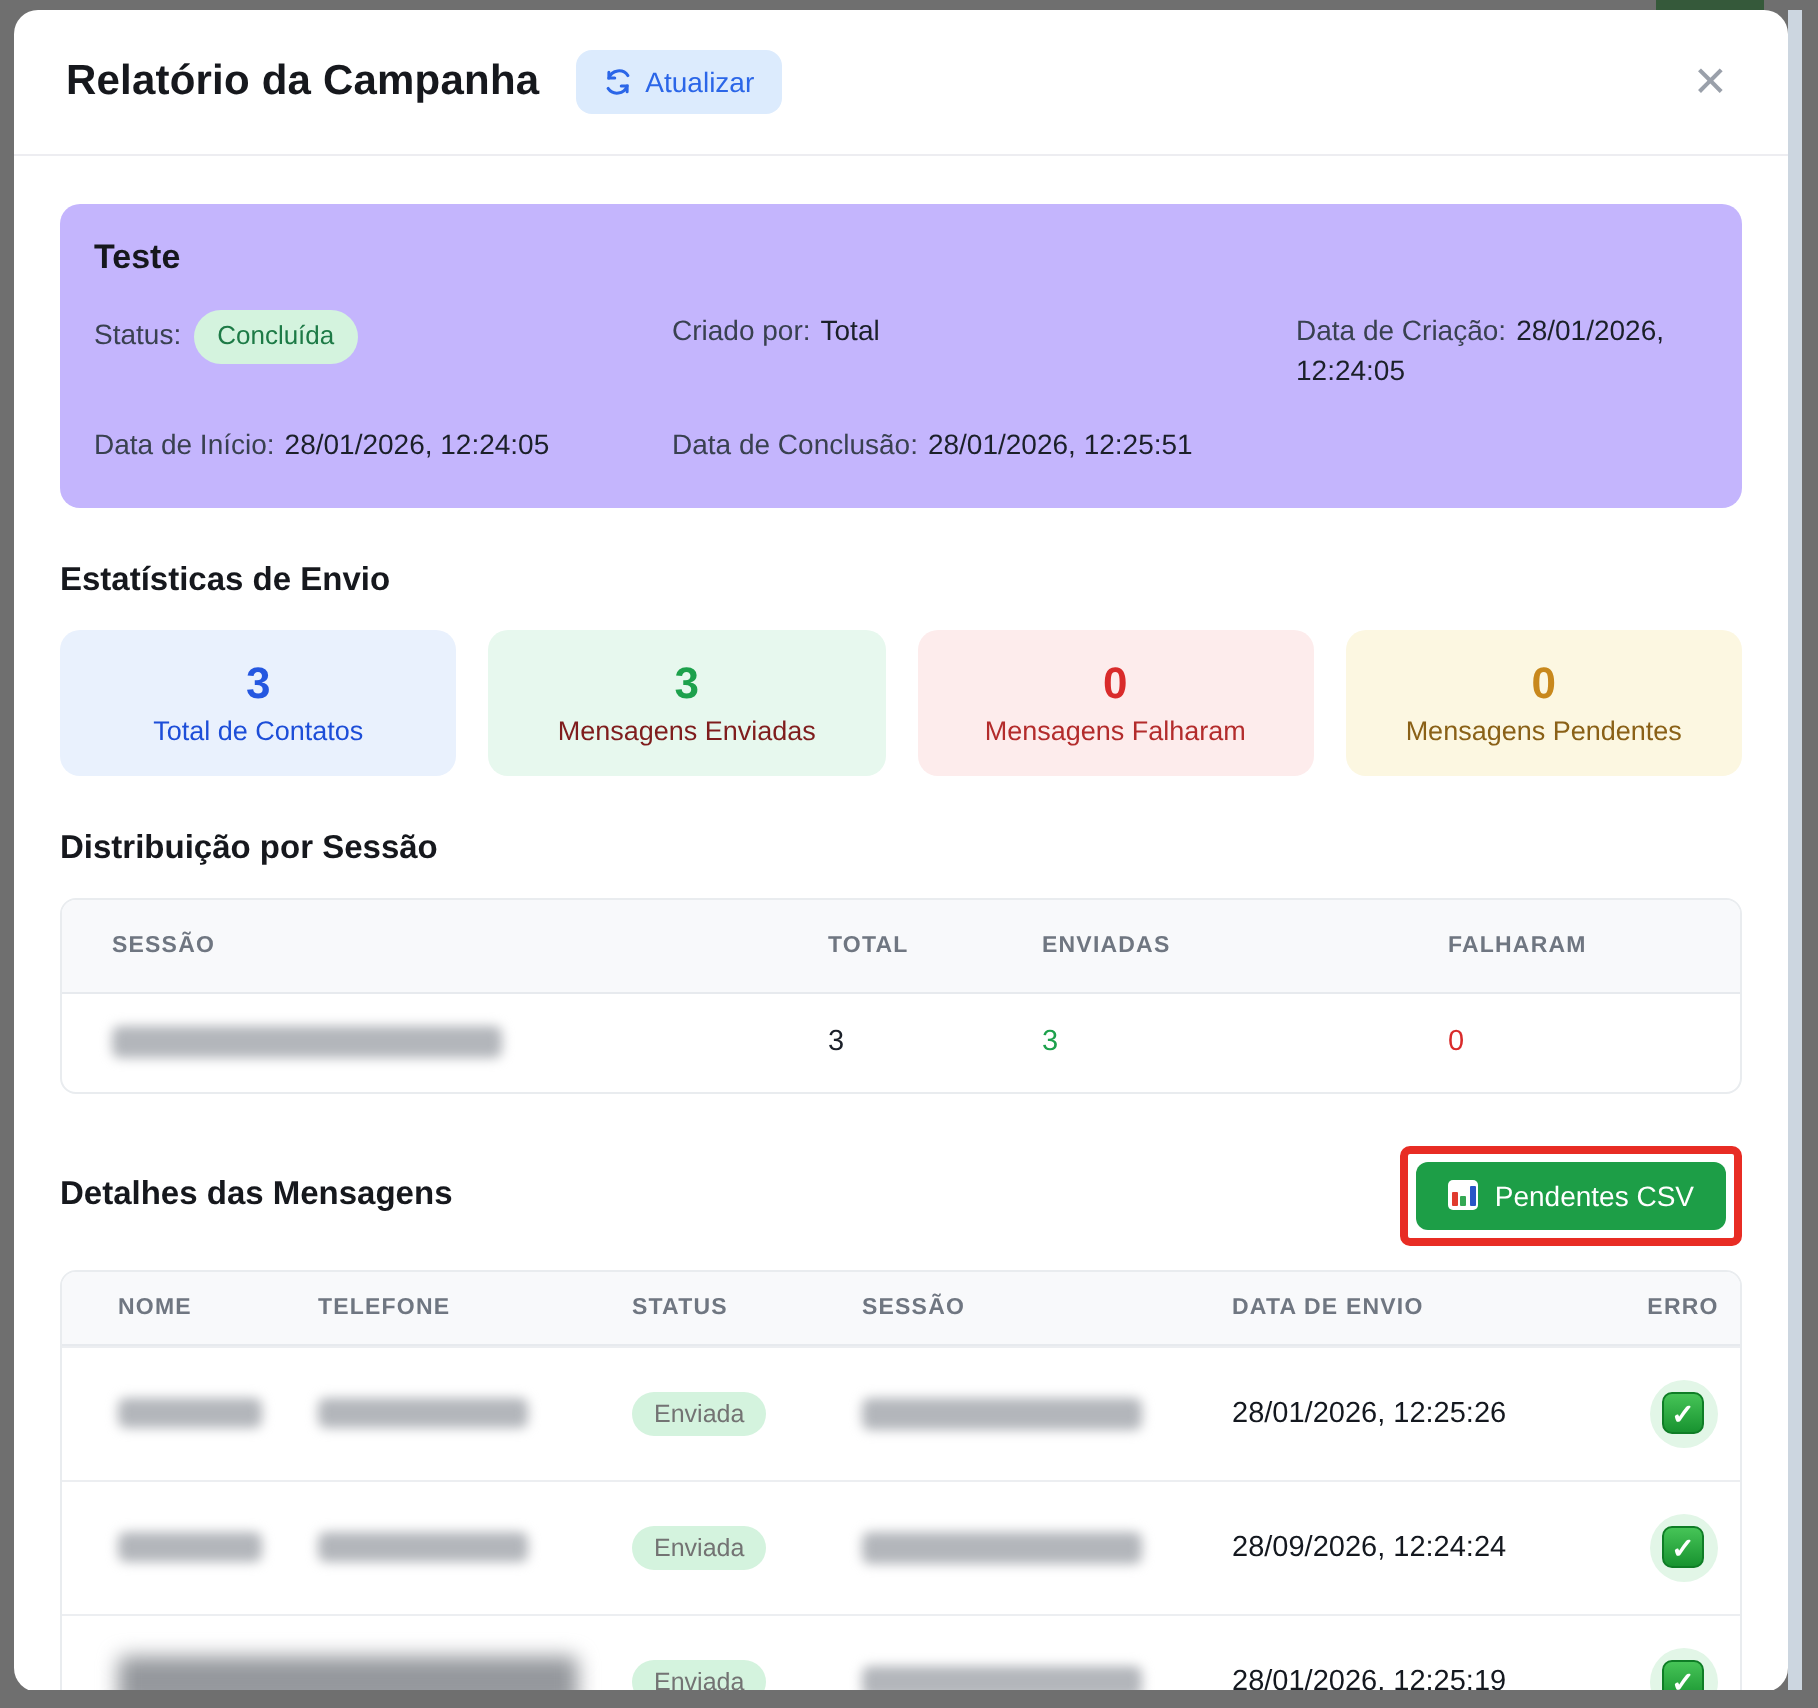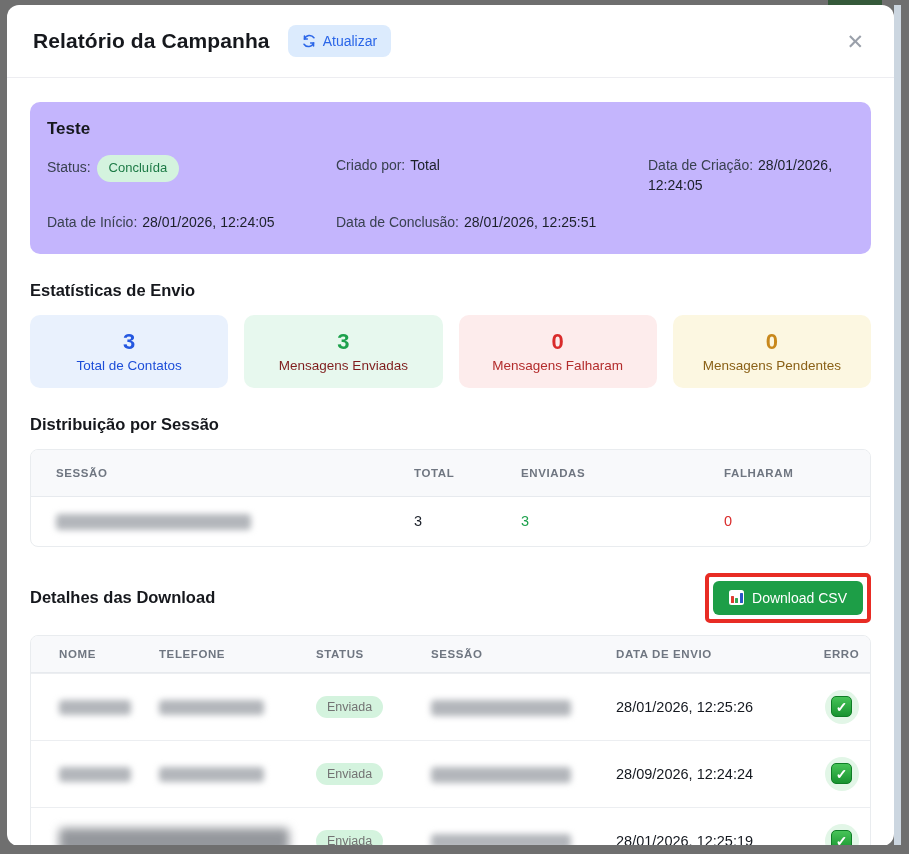--- a/index.html
+++ b/index.html
@@ -161,29 +161,29 @@
       </div>
       <div class="session-grid session-row">
         <div class="c1"><span class="blur session-wide"></span></div>
         <div class="cell">3</div>
         <div class="cell num-green">3</div>
         <div class="cell num-red">0</div>
       </div>
     </div>
 
     <div class="detail-bar">
-      <h2 class="section-heading">Detalhes das Download</h2>
+      <h2 class="section-heading">Detalhes das Mensagens</h2>
       <div class="annotation-box">
         <button class="csv-btn">
           <span class="csv-icon">
             <i class="b-red"></i>
               <i class="b-green"></i>
               <i class="b-blue"></i>
           </span>
-          <span>Download CSV</span>
+          <span>Pendentes CSV</span>
         </button>
       </div>
     </div>
 
     <div class="table-box">
       <div class="msg-grid thead">
         <div class="th c1">Nome</div>
         <div class="th">Telefone</div>
         <div class="th">Status</div>
         <div class="th">Sessão</div>

